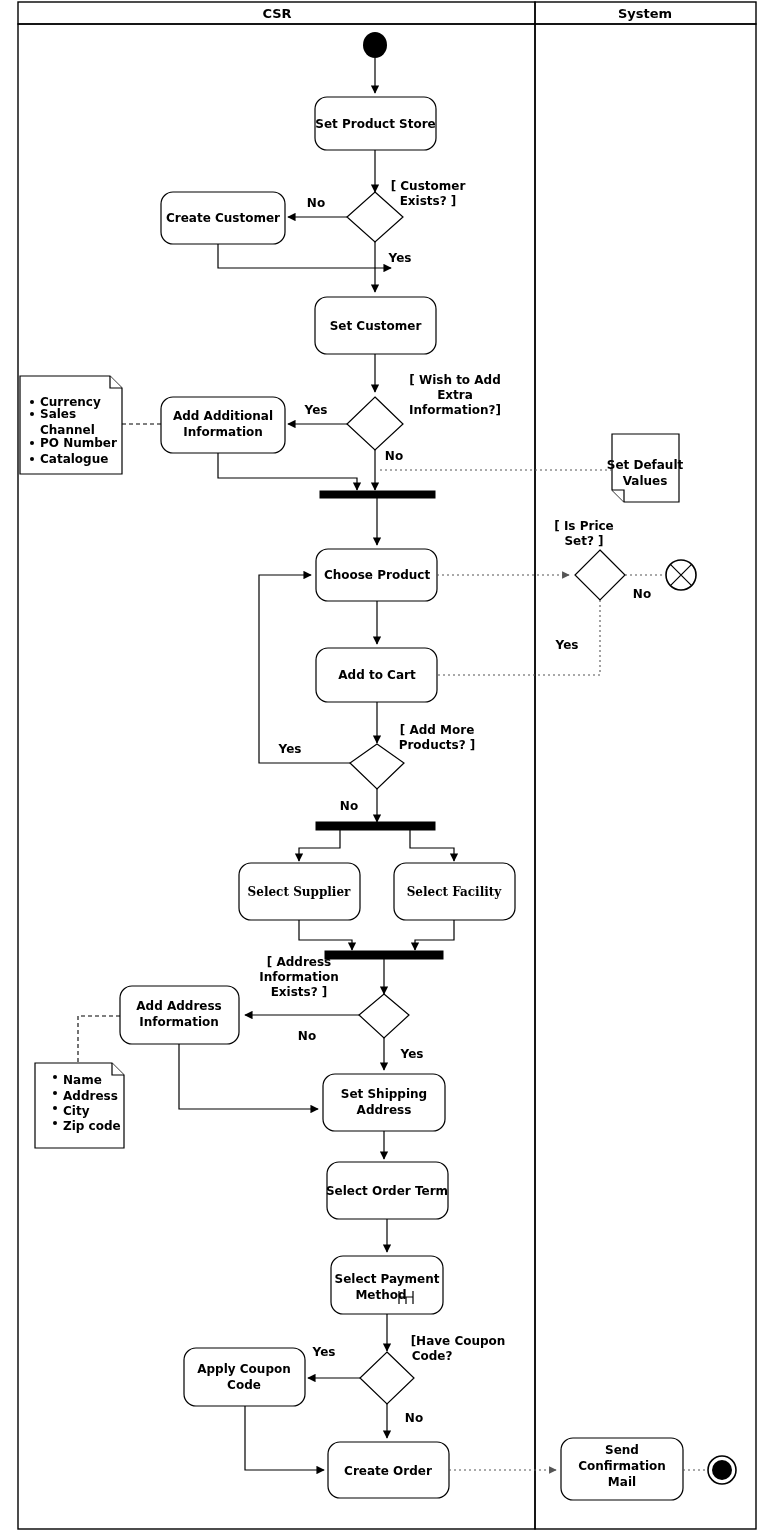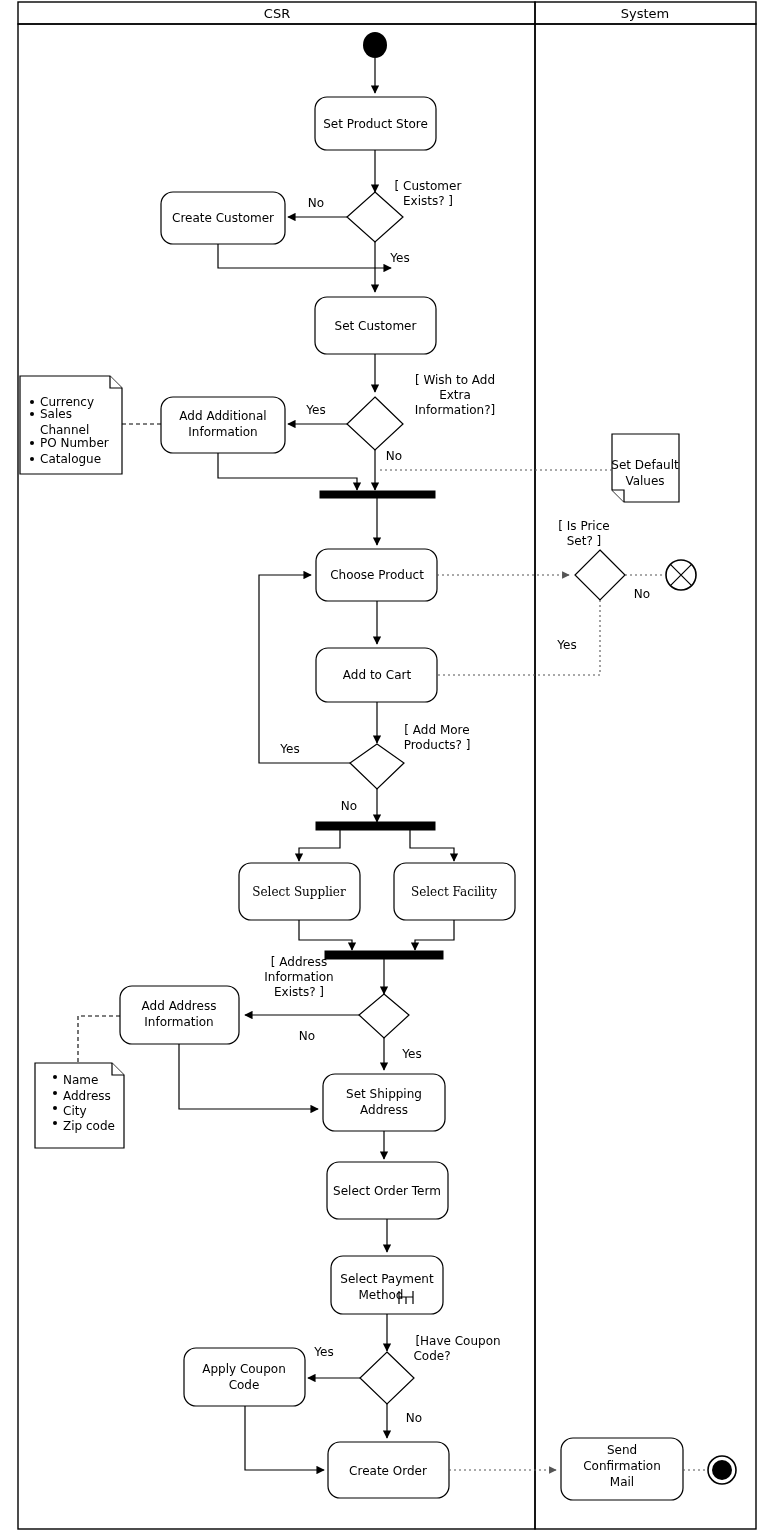--- a/index.html
+++ b/index.html
@@ -1,17 +1,17 @@
 <!DOCTYPE html>
 <html><head>
 <meta charset="utf-8">
 <style>
   html,body{margin:0;padding:0;background:#ffffff;}
   body{font-family:"DejaVu Sans",sans-serif;}
-  #stage{position:relative;width:758px;height:1531px;background:#fff;overflow:hidden;}
+  #stage{position:relative;width:758px;height:1531px;background:#fff;overflow:hidden;font-weight:bold;}
   svg{display:block;}
   .lane-title{font-family:"DejaVu Sans",sans-serif;font-size:13px;fill:#000;}
   .node-label{font-family:"DejaVu Sans",sans-serif;font-size:12px;fill:#000;}
   .edge-label{font-family:"DejaVu Sans",sans-serif;font-size:12px;fill:#000;}
   .note-text{font-family:"DejaVu Sans",sans-serif;font-size:12px;fill:#000;}
   .serif-label{font-family:"DejaVu Serif",serif;font-size:12px;fill:#000;}
   .box{fill:#ffffff;stroke:#000000;stroke-width:1.2;}
   .diamond{fill:#ffffff;stroke:#000000;stroke-width:1.2;}
   .bar{fill:#000000;stroke:#000000;stroke-width:1;}
   .flow{fill:none;stroke:#000000;stroke-width:1.2;}

